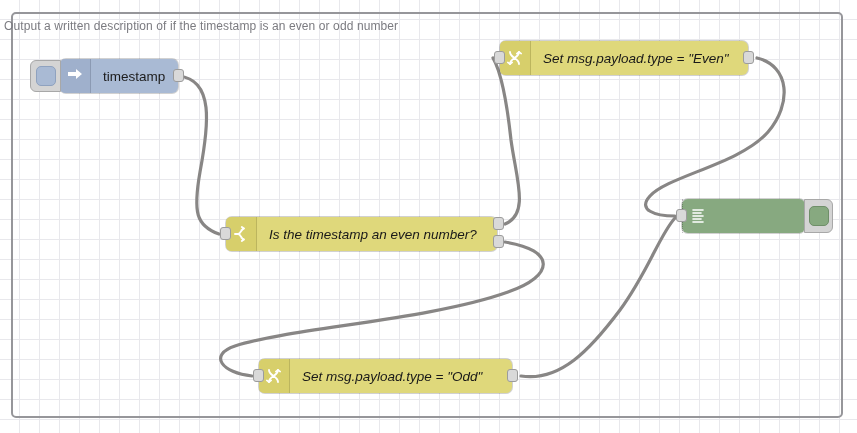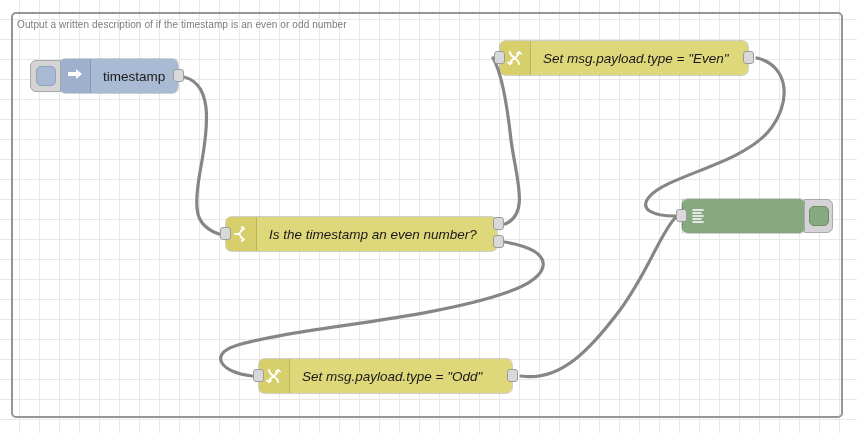--- a/index.html
+++ b/index.html
@@ -43,23 +43,23 @@
     top: 12px;
     width: 832px;
     height: 406px;
     border: 2px solid #96969a;
     border-radius: 5px;
     background: transparent;
     box-sizing: border-box;
   }
   .group-label {
     position: absolute;
-    left: 17px;
+    left: 4px;
     top: 19px;
-    font-size: 10px;
+    font-size: 12px;
     color: #7b7b80;
     letter-spacing: 0.1px;
     white-space: nowrap;
   }
   
   .node {
     position: absolute;
     height: 34px;
     border-radius: 6px;
     box-sizing: border-box;

